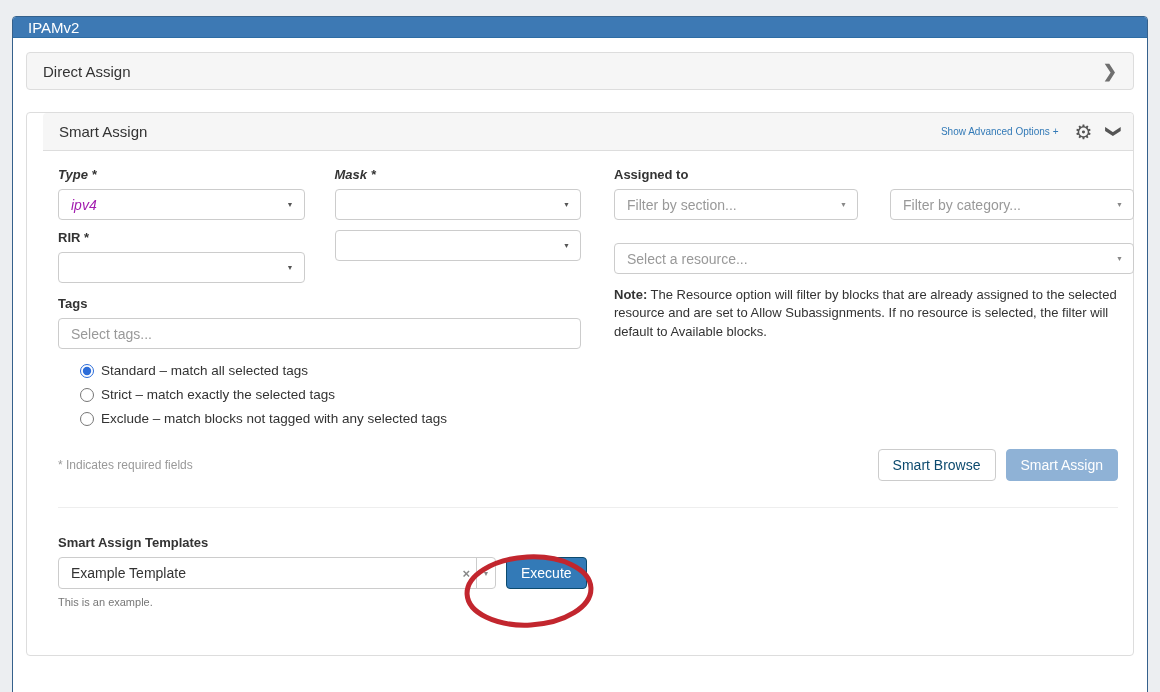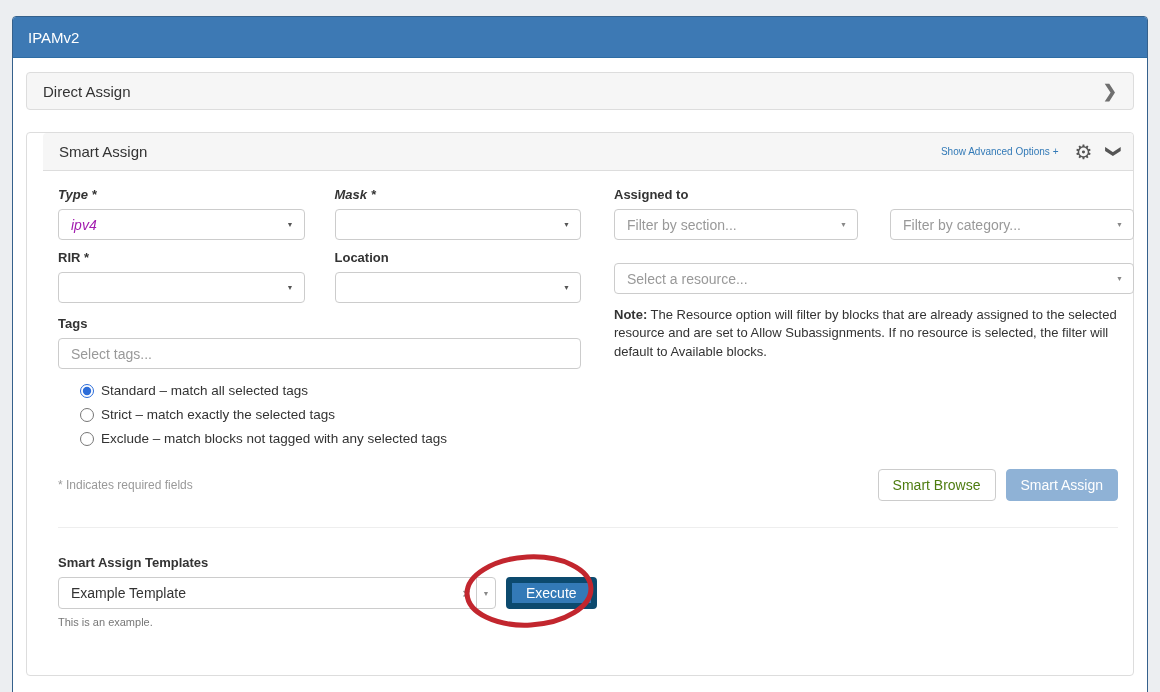--- a/index.html
+++ b/index.html
@@ -14,21 +14,21 @@
 
   
   .ipam-panel {
     position: absolute; left: 12px; top: 16px;
     width: 1136px; height: 700px;
     background: #ffffff;
     border: 1px solid #35618c;
     border-radius: 4px 4px 0 0;
   }
   .ipam-header {
-    height: 41px;
+    height: 21px;
     background: #3d79b4;
     border-bottom: 1px solid #2e6da4;
     border-radius: 3px 3px 0 0;
     display: flex; align-items: center;
     padding: 0 15px;
   }
   .ipam-title { color: #ffffff; font-size: 15px; }
   .ipam-body { padding: 14px 13px; }
 
   
@@ -115,23 +115,23 @@
 
   .footer-row { display: flex; align-items: center; justify-content: space-between; margin-top: 14px; }
   .required-note { font-size: 12px; color: #999; }
   .btn-row { display: flex; gap: 10px; }
   .btn {
     height: 32px; border-radius: 4px; font-size: 14px;
     font-family: "Liberation Sans", sans-serif;
     display: inline-flex; align-items: center; justify-content: center;
     padding: 0 14px; cursor: pointer;
   }
-  .btn-default { background: #fff; border: 1px solid #ccc; color: #4d7c0f; }
+  .btn-default { background: #fff; border: 1px solid #ccc; color: #0c4a6e; }
   .btn-muted-primary { background: #8fb2d6; border: 1px solid #8fb2d6; color: #fff; }
-  .btn-primary { background: #337ab7; border: 6px solid #0c4a6e; color: #fff; }
+  .btn-primary { background: #337ab7; border: 1px solid #0c4a6e; color: #fff; }
 
   .divider { border: none; border-top: 1px solid #eee; margin: 26px 0 0 0; }
 
   .templates { margin-top: 27px; }
   .template-row { display: flex; align-items: center; gap: 10px; }
   .combo {
     width: 438px; height: 32px;
     border: 1px solid #ccc; border-radius: 4px; background: #fff;
     display: flex; align-items: center;
     cursor: pointer;
@@ -203,21 +203,20 @@
 
               <div class="two-col g30 row-gap2">
                 <div>
                   <div class="field-label">RIR *</div>
                   <div class="select">
                     <span class="val"></span>
                     <span class="caret">▼</span>
                   </div>
                 </div>
                 <div>
-                  <div class="field-label">Location</div>
                   <div class="select">
                     <span class="val"></span>
                     <span class="caret">▼</span>
                   </div>
                 </div>
               </div>
 
               <div>
                 <div class="field-label">Tags</div>
                 <input class="text-input" type="text" placeholder="Select tags..." style="">

